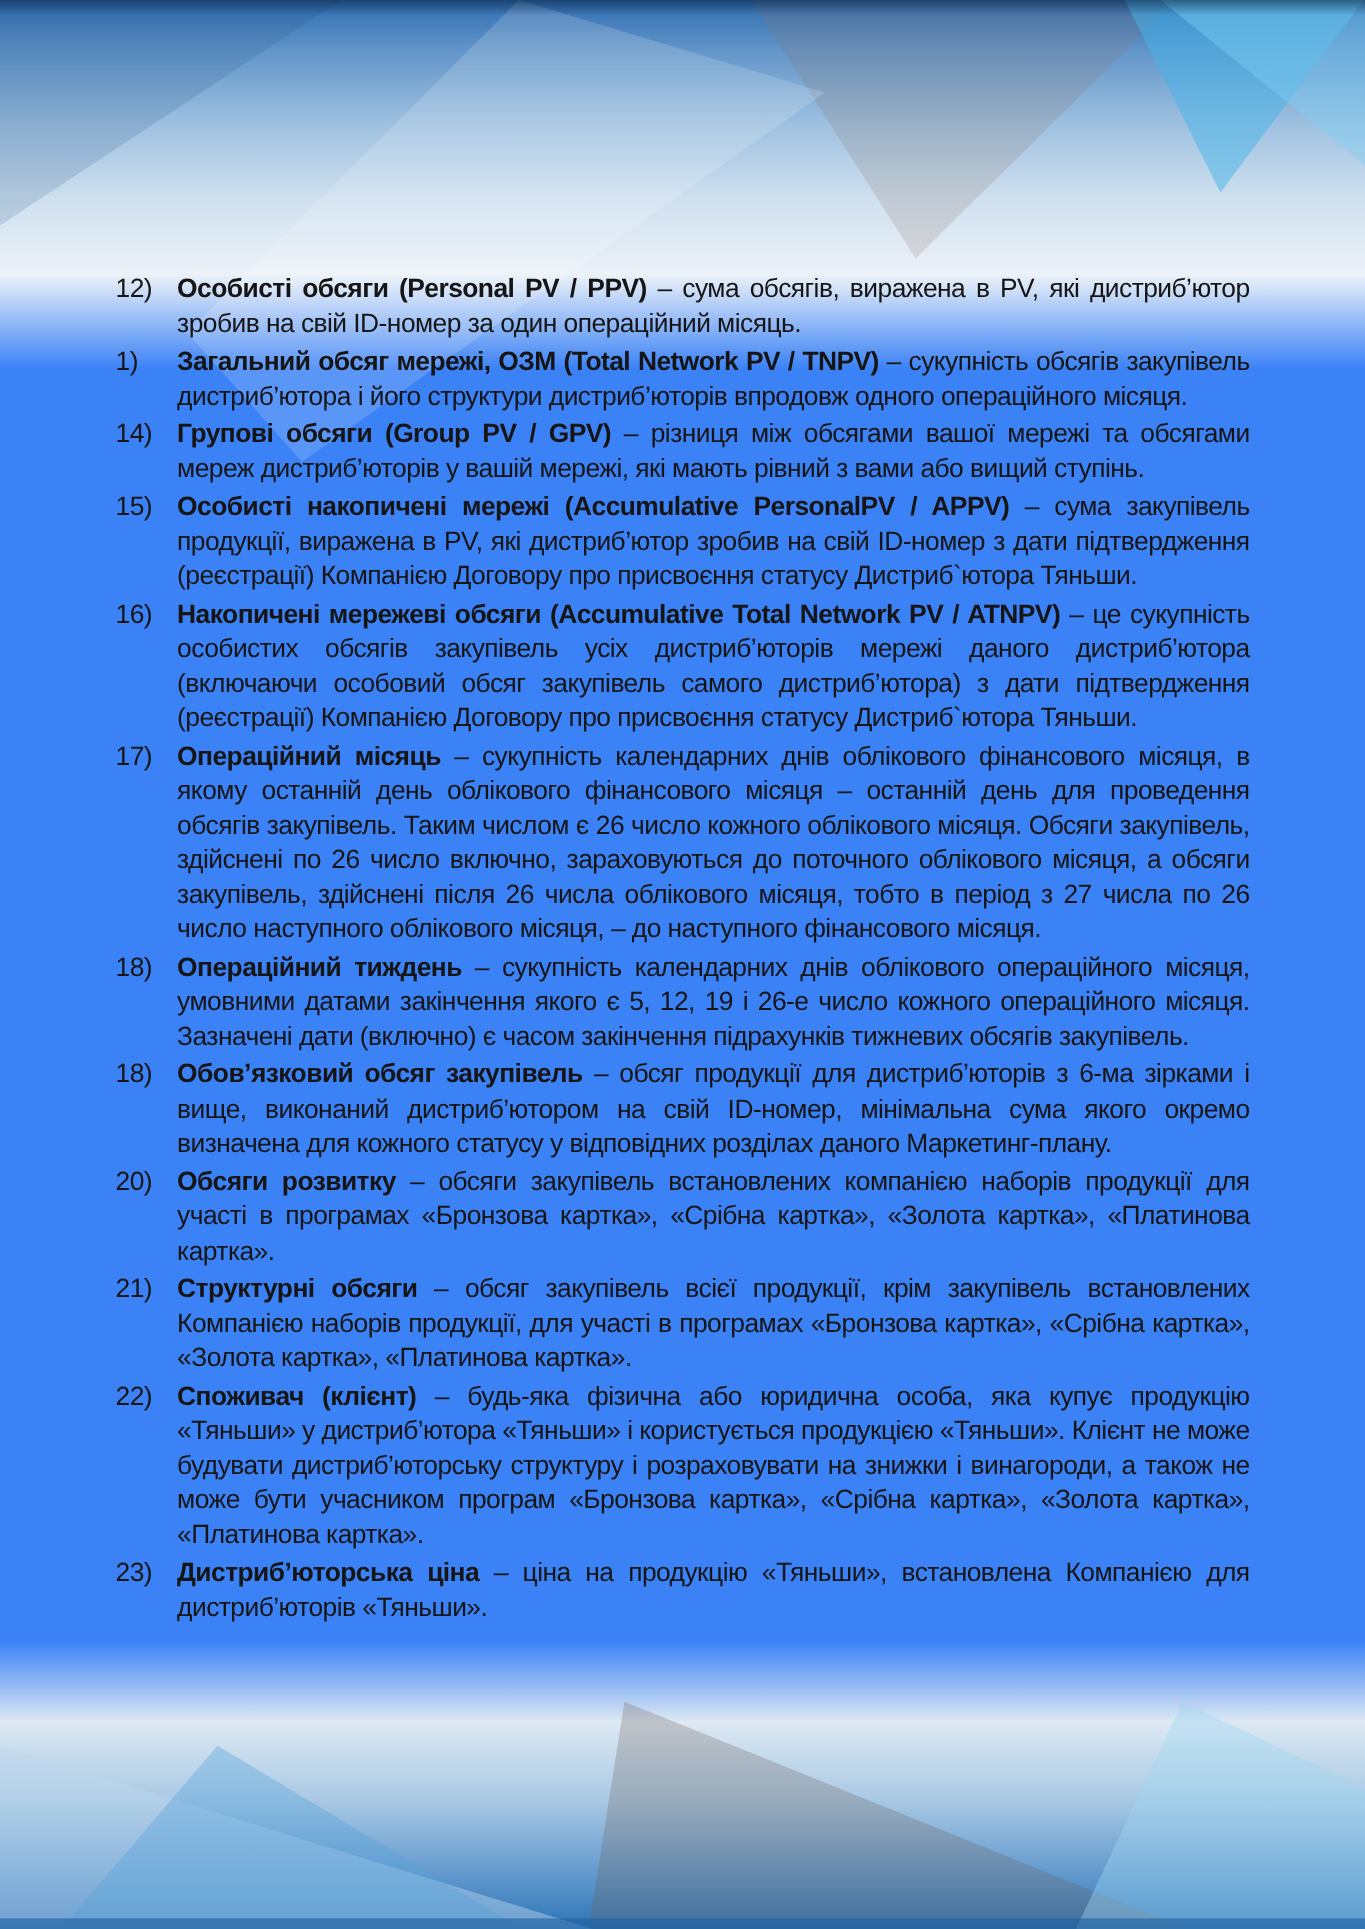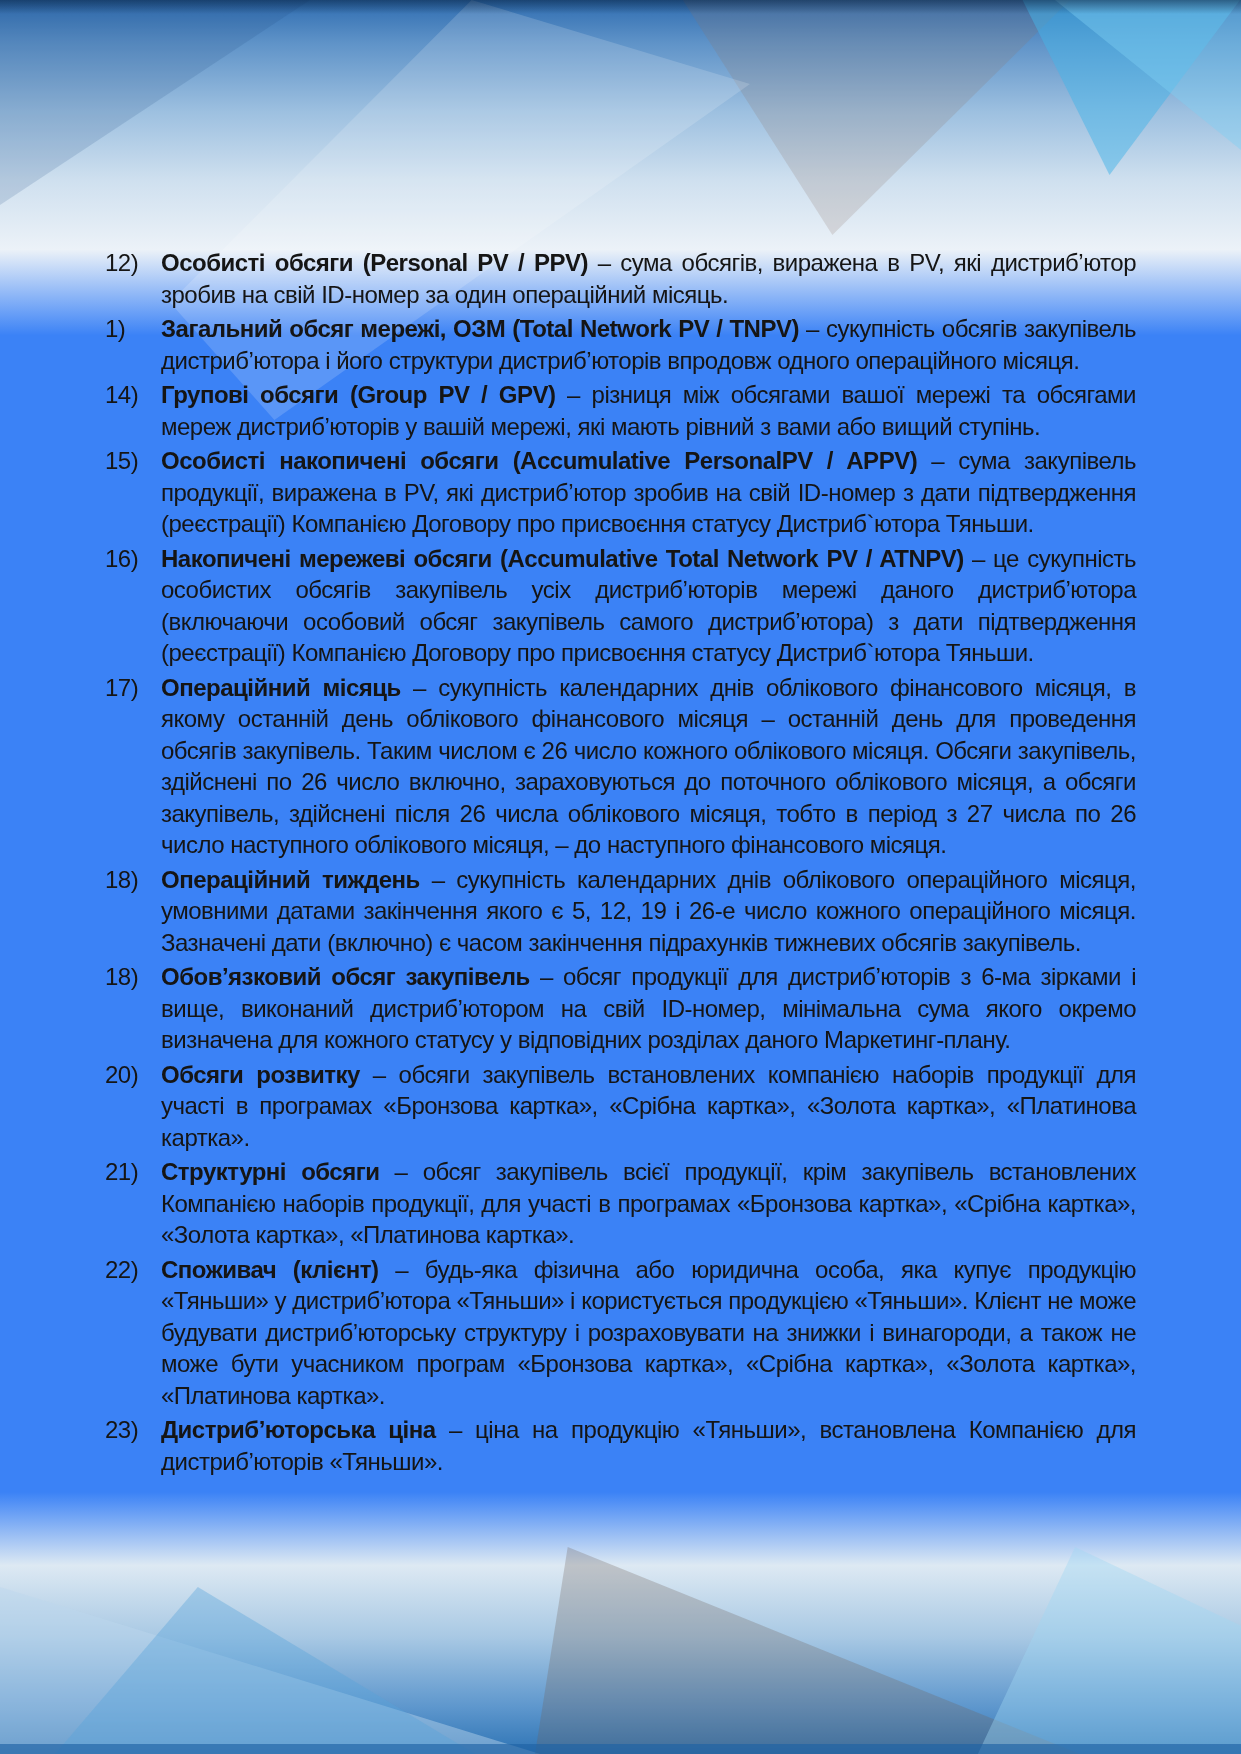--- a/index.html
+++ b/index.html
@@ -98,21 +98,21 @@
     <li>
       <span class="num">1)</span>
       <p class="txt" style="margin:0"><b>Загальний обсяг мережі, ОЗМ (Total Network PV / TNPV)</b><span> – </span><span>сукупність обсягів закупівель дистриб’ютора і його структури дистриб’юторів впродовж одного операційного місяця.</span></p>
     </li>
     <li>
       <span class="num">14)</span>
       <p class="txt" style="margin:0"><b>Групові обсяги (Group PV / GPV)</b><span> – </span><span>різниця між обсягами вашої мережі та обсягами мереж дистриб’юторів у вашій мережі, які мають рівний з вами або вищий ступінь.</span></p>
     </li>
     <li>
       <span class="num">15)</span>
-      <p class="txt" style="margin:0"><b>Особисті накопичені обсяги (Accumulative PersonalPV / APPV)</b><span> – </span><span>сума закупівель продукції, виражена в PV, які дистриб’ютор зробив на свій ID-номер з дати підтвердження (реєстрації) Компанією Договору про присвоєння статусу Дистриб`ютора Тяньши.</span></p>
+      <p class="txt" style="margin:0"><b>Особисті накопичені мережі (Accumulative PersonalPV / APPV)</b><span> – </span><span>сума закупівель продукції, виражена в PV, які дистриб’ютор зробив на свій ID-номер з дати підтвердження (реєстрації) Компанією Договору про присвоєння статусу Дистриб`ютора Тяньши.</span></p>
     </li>
     <li>
       <span class="num">16)</span>
       <p class="txt" style="margin:0"><b>Накопичені мережеві обсяги (Accumulative Total Network PV / ATNPV)</b><span> – </span><span>це сукупність особистих обсягів закупівель усіх дистриб’юторів мережі даного дистриб’ютора (включаючи особовий обсяг закупівель самого дистриб’ютора) з дати підтвердження (реєстрації) Компанією Договору про присвоєння статусу Дистриб`ютора Тяньши.</span></p>
     </li>
     <li>
       <span class="num">17)</span>
       <p class="txt" style="margin:0"><b>Операційний місяць</b><span> – </span><span>сукупність календарних днів облікового фінансового місяця, в якому останній день облікового фінансового місяця – останній день для проведення обсягів закупівель. Таким числом є 26 число кожного облікового місяця. Обсяги закупівель, здійснені по 26 число включно, зараховуються до поточного облікового місяця, а обсяги закупівель, здійснені після 26 числа облікового місяця, тобто в період з 27 числа по 26 число наступного облікового місяця, – до наступного фінансового місяця.</span></p>
     </li>
     <li>

